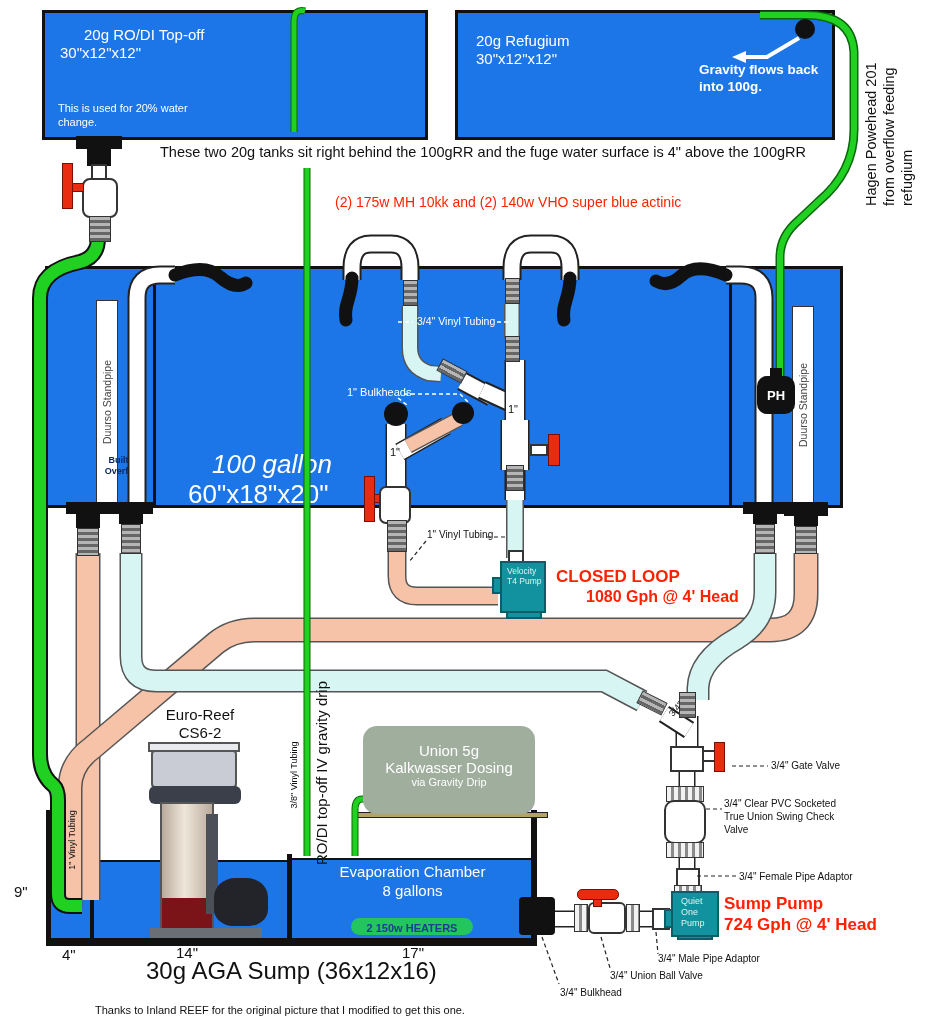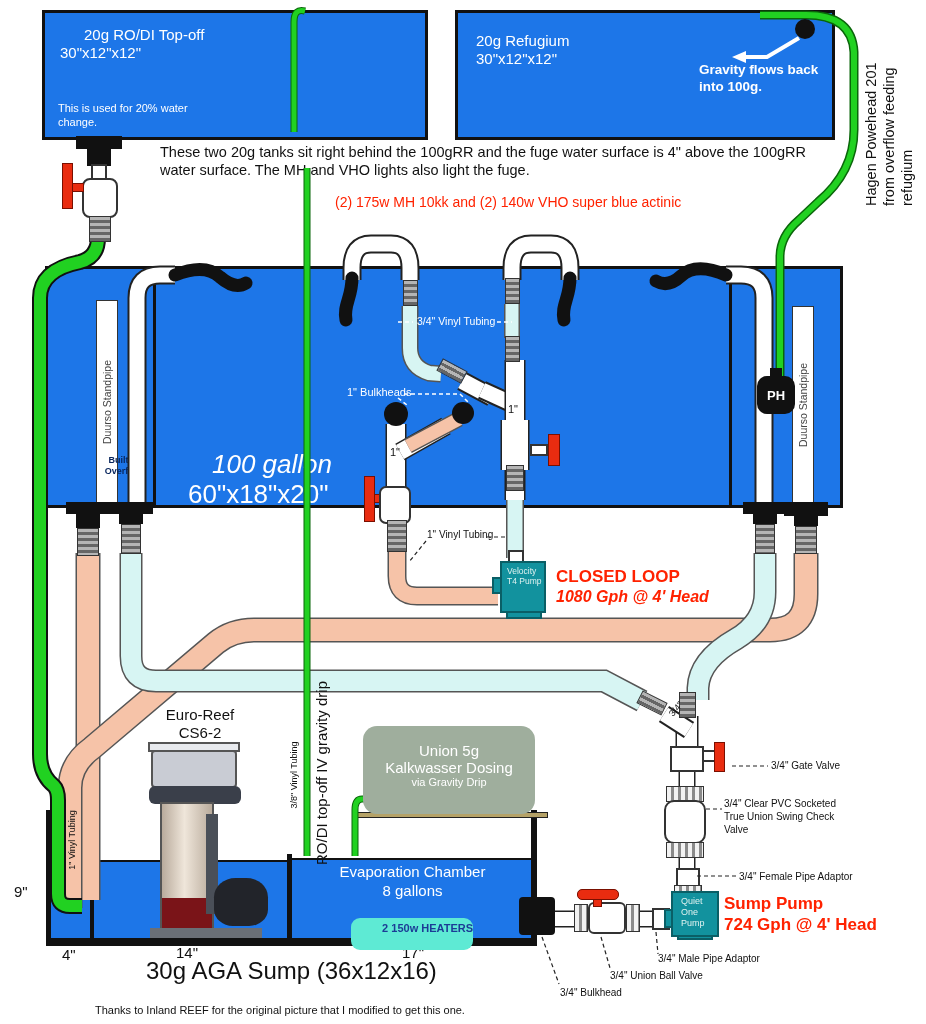--- a/index.html
+++ b/index.html
@@ -218,53 +218,52 @@
     <div class="abs" style="left:74px;top:136px;width:54px;height:48px;background:#22242a;border-radius:40% 40% 35% 35%;"></div>
     <div class="abs" style="left:10px;top:186px;width:112px;height:10px;background:#6a6f76;"></div>
   </div>
 
   <div class="abs" style="left:363px;top:726px;width:172px;height:88px;background:var(--kent-green);border-radius:14px;z-index:3;color:#fff;text-align:center;">
     <div style="font-size:15px;margin-top:16px;">Union 5g</div>
     <div style="font-size:15px;">Kalkwasser Dosing</div>
     <div style="font-size:11px;">via Gravity Drip</div>
   </div>
 
-  <div class="abs" style="left:351px;top:918px;width:122px;height:32px;background:#5eead4;border-radius:9px;z-index:3;text-align:right;">
+  <div class="abs" style="left:351px;top:918px;width:122px;height:17px;background:#22c55e;border-radius:9px;z-index:3;text-align:center;">
     <span style="font-size:11px;font-weight:bold;color:var(--heater-text);line-height:17px;">2 150w HEATERS</span>
   </div>
 
   <div class="lbl wlbl" style="left:60px;top:26px;font-size:15px;margin-left:24px;">20g RO/DI Top-off</div>
   <div class="lbl wlbl" style="left:60px;top:44px;font-size:15px;">30"x12"x12"</div>
   <div class="lbl wlbl" style="left:58px;top:102px;font-size:11px;width:130px;white-space:normal;">This is used for 20% water change.</div>
   <div class="lbl wlbl" style="left:476px;top:32px;font-size:15px;">20g Refugium</div>
   <div class="lbl wlbl" style="left:476px;top:50px;font-size:15px;">30"x12"x12"</div>
   <div class="lbl wlbl" style="left:699px;top:62px;font-size:13.5px;width:125px;white-space:normal;font-weight:bold;">Gravity flows back into 100g.</div>
 
   <div class="lbl" style="left:160px;top:143px;font-size:14.5px;">These two 20g tanks sit right behind the 100gRR and the fuge water surface is 4" above the 100gRR</div>
-  <div class="lbl" style="left:160px;top:161px;font-size:14.5px;">water surface.  The MH and VHO lights also light the fuge.</div>
   <div class="lbl rlbl" style="left:335px;top:194px;font-size:14px;">(2) 175w MH 10kk and (2) 140w VHO super blue actinic</div>
 
   <div class="abs vrot" style="left:790px;top:78px;width:200px;height:56px;font-size:14.5px;line-height:1.25;z-index:4;">
     <div>Hagen Powehead 201</div>
     <div>from overflow feeding</div>
     <div>refugium</div>
   </div>
 
   <div class="lbl wlbl" style="left:212px;top:448px;font-size:26px;font-style:italic;">100 gallon</div>
   <div class="lbl wlbl" style="left:188px;top:478px;font-size:26px;">60"x18"x20"</div>
   <div class="lbl ctr" style="left:92px;top:455px;width:64px;font-size:9px;font-weight:bold;color:#06245c;white-space:normal;">Built-in Overflow</div>
 
   <div class="lbl wlbl" style="left:417px;top:315px;font-size:10.5px;z-index:5;">3/4" Vinyl Tubing</div>
   <div class="lbl wlbl" style="left:347px;top:386px;font-size:11px;z-index:5;">1" Bulkheads</div>
   <div class="lbl" style="left:390px;top:446px;font-size:11px;z-index:5;">1"</div>
   <div class="lbl" style="left:508px;top:403px;font-size:11px;z-index:5;">1"</div>
   <div class="lbl" style="left:427px;top:529px;font-size:10px;z-index:5;">1" Vinyl Tubing</div>
 
   <div class="lbl rlbl" style="left:556px;top:566px;font-size:17px;font-weight:bold;">CLOSED LOOP</div>
-  <div class="lbl rlbl" style="left:556px;top:587px;font-size:16px;font-weight:bold;font-style:italic;">1080 Gph @ 4' Head</div>
+  <div class="lbl rlbl" style="left:586px;top:587px;font-size:16px;font-weight:bold;">1080 Gph @ 4' Head</div>
 
   <div class="abs vrot ctr" style="left:222px;top:764px;width:200px;height:18px;font-size:15px;z-index:4;">
     <span>RO/DI top-off IV gravity drip</span>
   </div>
   <div class="abs vrot ctr" style="left:255px;top:769px;width:80px;height:12px;font-size:9px;z-index:4;">
     <span>3/8" Vinyl Tubing</span>
   </div>
   <div class="abs vrot ctr" style="left:38px;top:834px;width:70px;height:12px;font-size:9px;z-index:4;">
     <span>1" Vinyl Tubing</span>
   </div>

